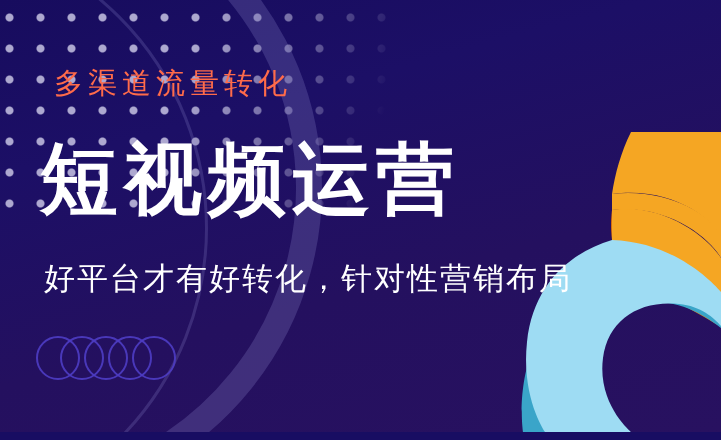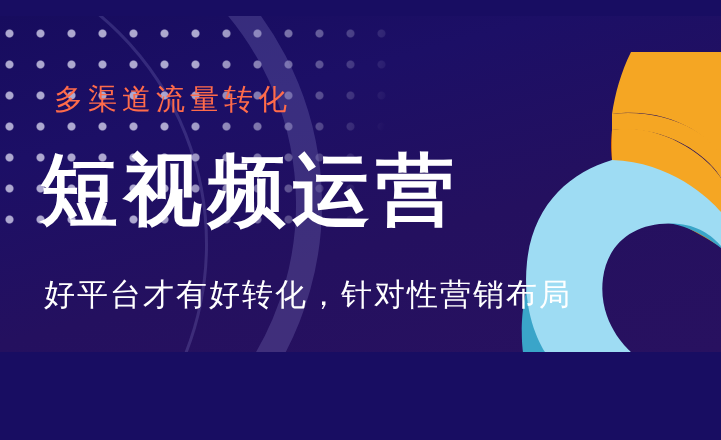--- a/index.html
+++ b/index.html
@@ -4,24 +4,23 @@
 <style>
   * { margin:0; padding:0; box-sizing:border-box; }
   html, body {
     width:721px; height:440px;
     overflow:hidden;
     background:#180d62;
     font-family:"Liberation Sans", sans-serif;
   }
   #banner {
     position:relative;
-    width:721px; height:336px;
+    width:721px; height:432px;
     overflow:hidden;
     background:linear-gradient(165deg, #170c5e 0%, #1c0f66 28%, #24105f 62%, #281160 100%);
-    margin-top:16px;
   }
 
   
   #dot-grid {
     position:absolute;
     left:-6px; top:2px;
     width:400px; height:215px;
     background-image:radial-gradient(circle, rgba(206,203,232,0.82) 3.4px, rgba(206,203,232,0) 4.6px);
     background-size:31px 31px;
     background-position:0 0;
@@ -79,21 +78,21 @@
   }
   #headline {
     position:absolute;
     left:40px; top:136px;
     font-size:78px;
     line-height:88px;
     letter-spacing:6px;
     font-weight:bold;
     color:#ffffff;
     white-space:nowrap;
-    font-family:Liberation Mono, monospace;
+    font-family:Liberation Serif, serif;
   }
   #subheadline {
     position:absolute;
     left:44px; top:258px;
     font-size:31px;
     letter-spacing:2px;
     color:#ffffff;
     white-space:nowrap;
     font-family:"DejaVu Serif","Liberation Serif",serif;
     text-align:center;

